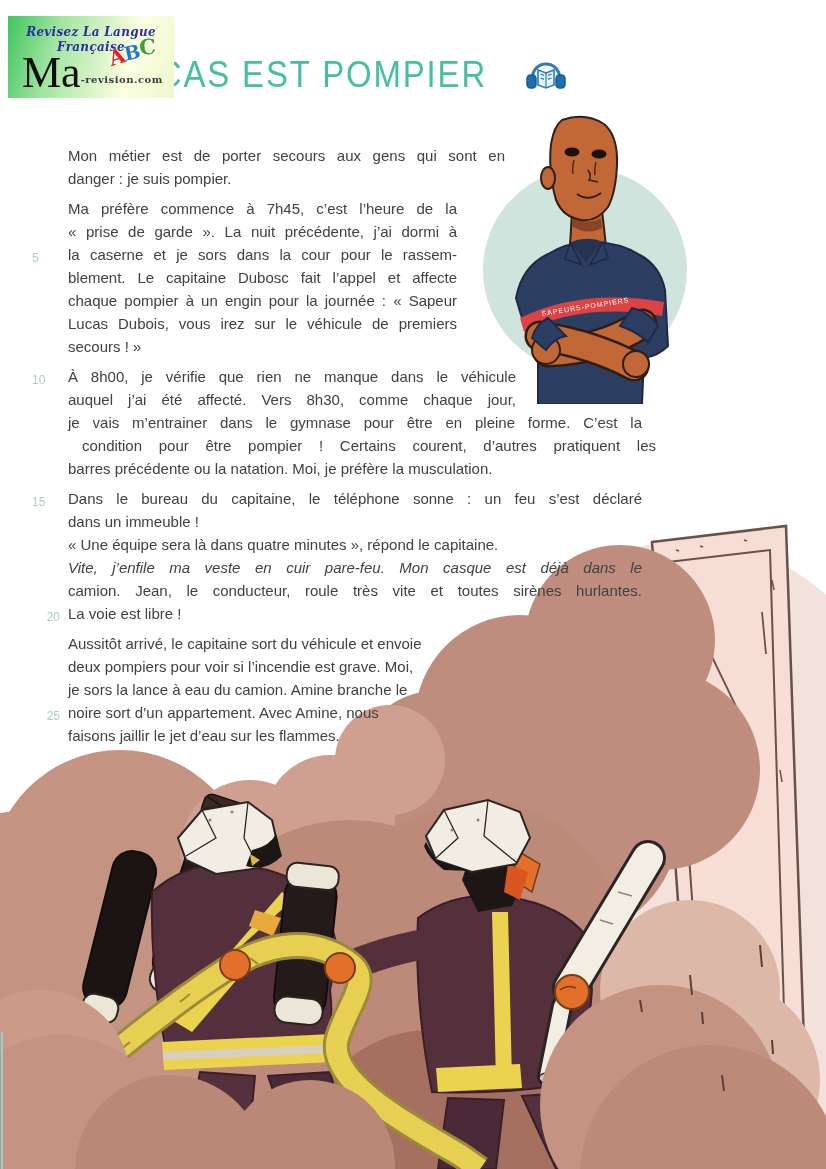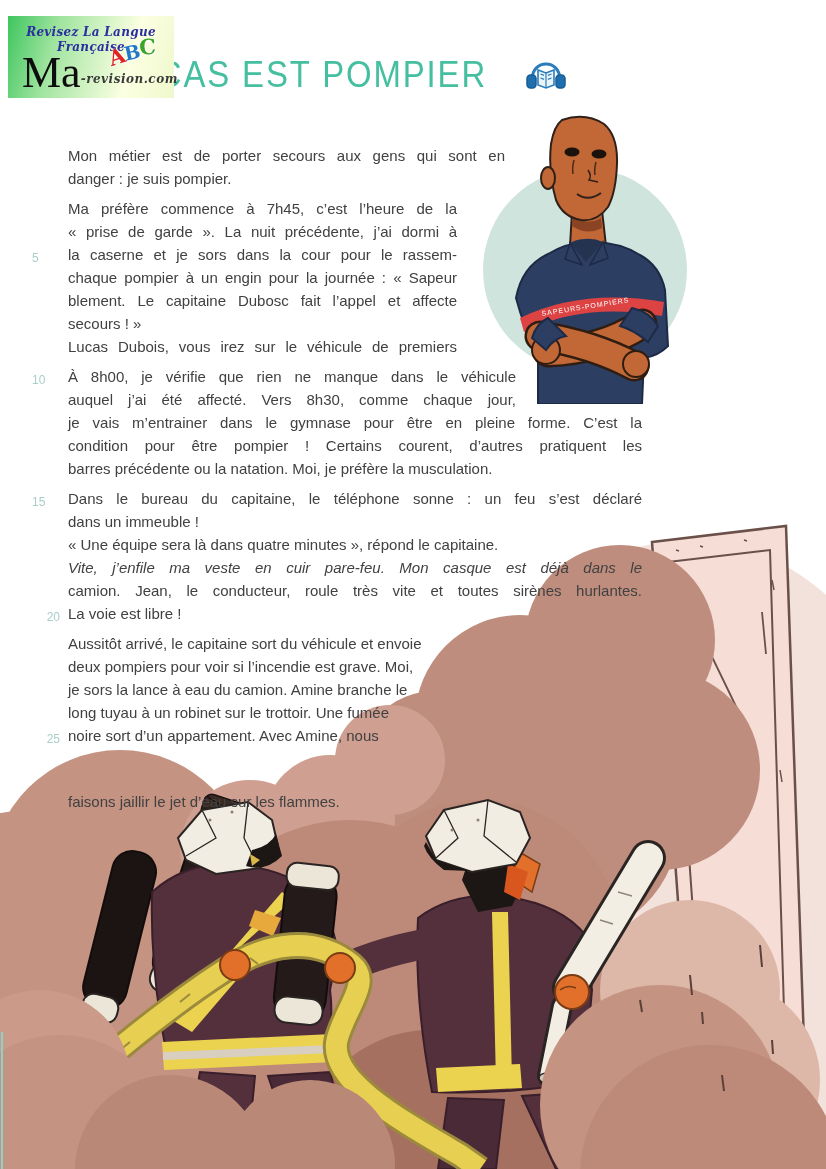--- a/index.html
+++ b/index.html
@@ -7,22 +7,22 @@
         font-family:"Liberation Sans",sans-serif;}
 
   
   .logo{position:absolute;left:8px;top:16px;width:166px;height:82px;z-index:10;
         background:linear-gradient(105deg,#3fc55f 0%,#9fe49f 28%,#fcffe2 72%,#eef8cc 100%);}
   .logo-line1{font-family:"DejaVu Serif",serif;font-style:italic;font-weight:bold;
         color:#2b2e9e;font-size:12px;text-align:center;margin-top:9px;letter-spacing:.3px;
         transform:scaleY(1.08);}
   .logo-row{position:relative;margin-left:14px;margin-top:2px;white-space:nowrap;}
   .logo-big{font-family:"Liberation Serif",serif;font-size:44px;line-height:36px;color:#0d0d0d;text-align:center;}
-  .logo-small{font-family:"DejaVu Serif",serif;font-style:italic;font-weight:bold;
-        color:#3a3a3a;font-size:12px;vertical-align:4px;letter-spacing:.5px;}
+  .logo-small{font-family:"DejaVu Serif",serif;font-weight:bold;
+        color:#3a3a3a;font-size:10px;vertical-align:4px;letter-spacing:.5px;}
   .abc{position:absolute;left:86px;top:-16px;transform:rotate(-18deg);
         font-family:"DejaVu Serif",serif;font-weight:bold;white-space:nowrap;
         text-shadow:0 0 2px #ffffff,1px 1px 0 #ffffff;}
   .abc .a{color:#e02424;font-size:21px;}
   .abc .b{color:#1f78c8;font-size:19px;display:inline-block;transform:rotate(6deg);}
   .abc .c{color:#3aa32a;font-size:21px;display:inline-block;transform:rotate(14deg);}
 
   
   .title-wrap{position:absolute;left:112px;top:56px;z-index:3;white-space:nowrap;}
   .title-text{display:inline-block;font-size:35px;color:#45bfa0;letter-spacing:2px;
@@ -224,44 +224,43 @@
 
   <div class="textblock" id="passage">
       <div class="para">
         <div class="line just" style="width: 437px;"><span>Mon métier est de porter secours aux gens qui sont en</span></div>
         <div class="line" style="width: 437px;"><span>danger : je suis pompier.</span></div>
       </div>
       <div class="para">
         <div class="line just" style="width: 389px;"><span>Ma préfère commence à 7h45, c’est l’heure de la</span></div>
         <div class="line just" style="width: 389px;"><span>« prise de garde ». La nuit précédente, j’ai dormi à</span></div>
         <div class="line just" style="width: 389px;"><span class="lnum">5</span><span>la caserne et je sors dans la cour pour le rassem-</span></div>
+        <div class="line just" style="width: 389px;"><span>blement. Le capitaine Dubosc fait l’appel et affecte</span></div>
         <div class="line just" style="width: 389px;"><span>chaque pompier à un engin pour la journée : « Sapeur</span></div>
-        <div class="line just" style="width: 389px;"><span>blement. Le capitaine Dubosc fait l’appel et affecte</span></div>
+        <div class="line just" style="width: 389px;"><span>Lucas Dubois, vous irez sur le véhicule de premiers</span></div>
         <div class="line" style="width: 389px;"><span>secours ! »</span></div>
-        <div class="line just" style="width: 389px;"><span>Lucas Dubois, vous irez sur le véhicule de premiers</span></div>
       </div>
       <div class="para">
         <div class="line just" style="width: 448px;"><span class="lnum">10</span><span>À 8h00, je vérifie que rien ne manque dans le véhicule</span></div>
         <div class="line just" style="width: 448px;"><span>auquel j’ai été affecté. Vers 8h30, comme chaque jour,</span></div>
         <div class="line just" style="width: 574px;"><span>je vais m’entrainer dans le gymnase pour être en pleine forme. C’est la</span></div>
-        <div class="line just" style="width: 574px;"><span>condition pour être pompier ! Certains courent, d’autres pratiquent les</span></div>
+        <div class="line just" style="width: 574px; margin-left: 14px;"><span>condition pour être pompier ! Certains courent, d’autres pratiquent les</span></div>
         <div class="line" style="width: 574px;"><span>barres précédente ou la natation. Moi, je préfère la musculation.</span></div>
       </div>
       <div class="para">
         <div class="line just" style="width: 574px;"><span class="lnum">15</span><span>Dans le bureau du capitaine, le téléphone sonne : un feu s’est déclaré</span></div>
         <div class="line" style="width: 574px;"><span>dans un immeuble !</span></div>
         <div class="line" style="width: 574px;"><span>« Une équipe sera là dans quatre minutes », répond le capitaine.</span></div>
         <div class="line just" style="width: 574px; font-style: italic;"><span>Vite, j’enfile ma veste en cuir pare-feu. Mon casque est déjà dans le</span></div>
         <div class="line just" style="width: 574px;"><span>camion. Jean, le conducteur, roule très vite et toutes sirènes hurlantes.</span></div>
         <div class="line" style="width: 574px;"><span class="lnum">20</span><span>La voie est libre !</span></div>
       </div>
       <div class="para">
         <div class="line" style="width: 437px;"><span>Aussitôt arrivé, le capitaine sort du véhicule et envoie</span></div>
         <div class="line" style="width: 437px;"><span>deux pompiers pour voir si l’incendie est grave. Moi,</span></div>
         <div class="line" style="width: 437px;"><span>je sors la lance à eau du camion. Amine branche le</span></div>
-        <div class="line" style="width: 437px;"><span>long tuyau à un robinet sur le trottoir. Une fumée</span></div>
         <div class="line" style="width: 437px;"><span class="lnum">25</span><span>noire sort d’un appartement. Avec Amine, nous</span></div>
-        <div class="line" style="width: 437px; margin-top: 43px;"><span>faisons jaillir le jet d’eau sur les flammes.</span></div>
+        <div class="line" style="width: 437px;"><span>faisons jaillir le jet d’eau sur les flammes.</span></div>
       </div>
     </div>
 
   <div class="edge-line"></div>
 </div>
 
 </body></html>

